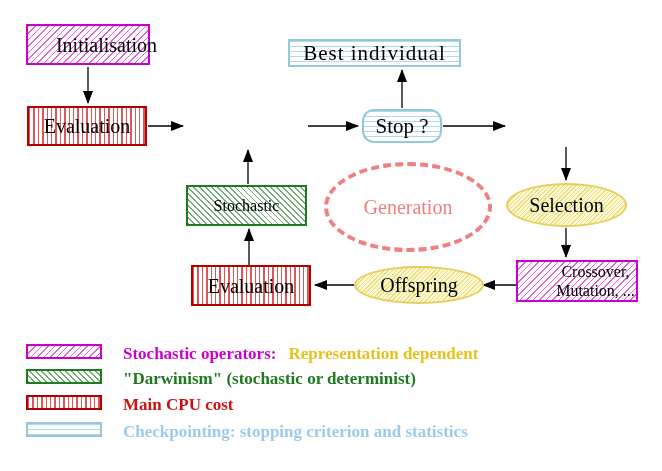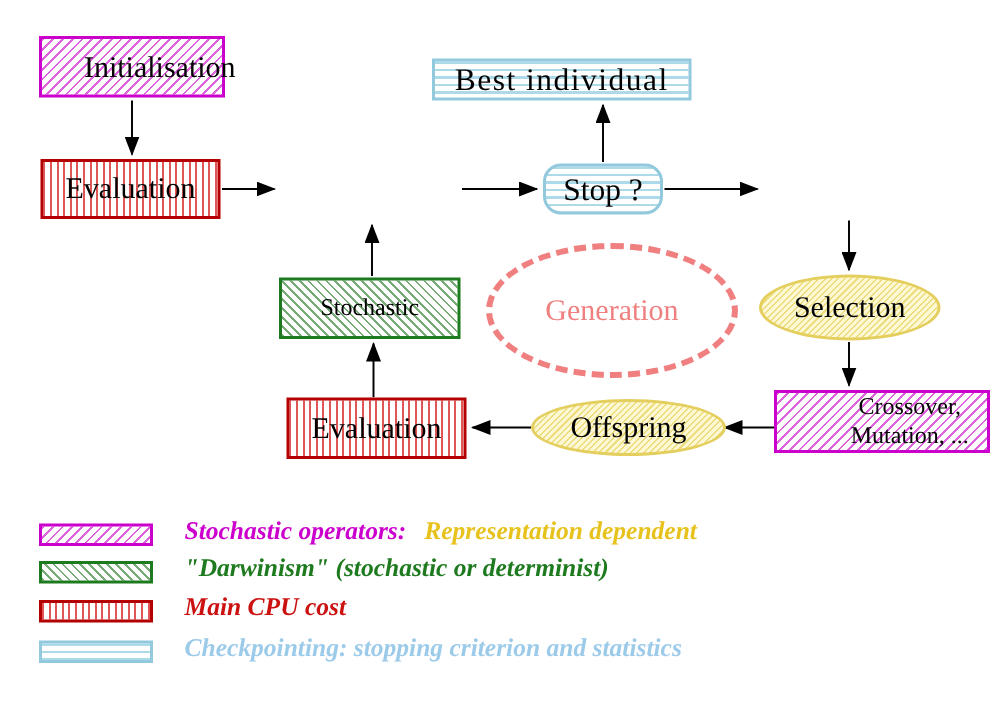--- a/index.html
+++ b/index.html
@@ -36,33 +36,33 @@
   }
   .ellipse{border-radius:50%;}
   
   #init{left:26px;top:24px;width:124px;height:41px;}
   #eval-top{left:27px;top:106px;width:120px;height:40px;}
   #parents{left:187px;top:106px;width:121px;height:40px;}
   #best{left:288px;top:39px;width:173px;height:28px;font-size:21px;letter-spacing:1px;}
   #stop{left:362px;top:109px;width:80px;height:34px;border-radius:12px;font-size:21px;}
   #selection{left:506px;top:105px;width:121px;height:40px;}
   #genitors{left:506px;top:183px;width:121px;height:44px;}
-  #crossover{left:516px;top:260px;width:144px;height:42px;font-size:16px;line-height:1.2;
+  #crossover{left:516px;top:260px;width:122px;height:42px;font-size:16px;line-height:1.2;
              flex-direction:column;}
   #offspring{left:354px;top:266px;width:130px;height:38px;}
   #eval-bottom{left:191px;top:265px;width:120px;height:41px;}
   #replacement{left:186px;top:185px;width:121px;height:41px;font-size:16px;}
   #generation{
     left:324px;top:162px;width:168px;height:90px;border-radius:50%;
     border:4px dashed #f08080;color:#f08080;font-size:20px;background:transparent;
   }
   
   .legend-row{
-    position:absolute;left:26px;display:flex;align-items:flex-end;height:20px;
-    font-size:17px;font-weight:bold;white-space:nowrap;font-style:italic;
+    position:absolute;left:26px;display:flex;align-items:flex-start;height:20px;
+    font-size:17px;font-weight:bold;white-space:nowrap;
   }
   #lg1{top:344px;} #lg2{top:369px;} #lg3{top:395px;} #lg4{top:422px;}
   .swatch{width:76px;height:15px;box-sizing:border-box;margin-right:21px;flex:none;}
   .t-magenta{color:#cc00cc;}
   .t-gold{color:#e8c21c;margin-left:12px;}
   .t-green{color:#1e7a1e;}
   .t-red{color:#cc1111;}
   .t-cyan{color:#9ccbea;}
 </style>
 </head>

